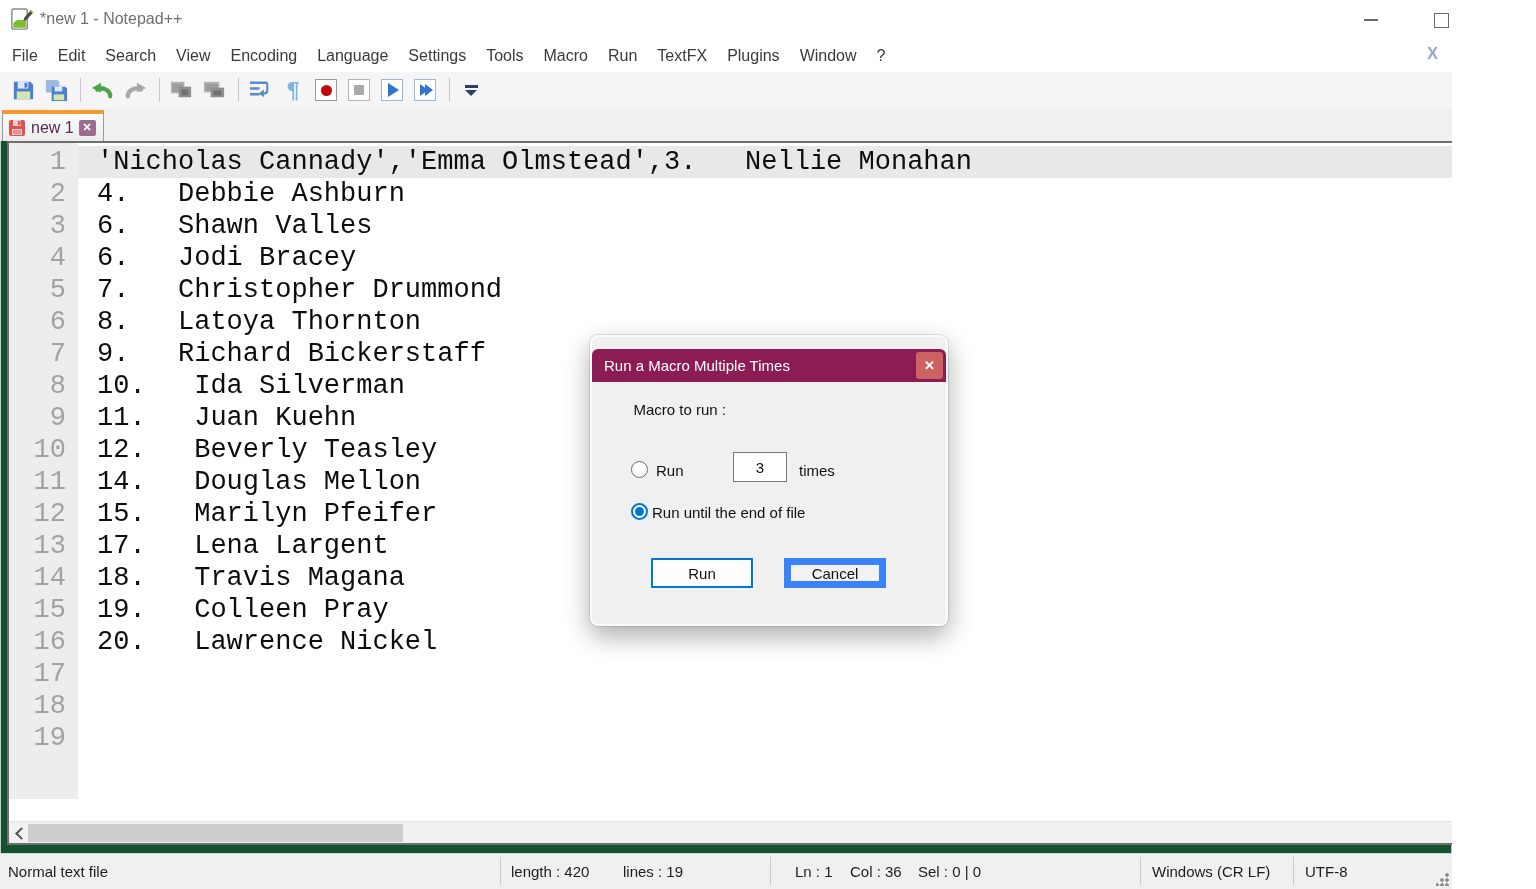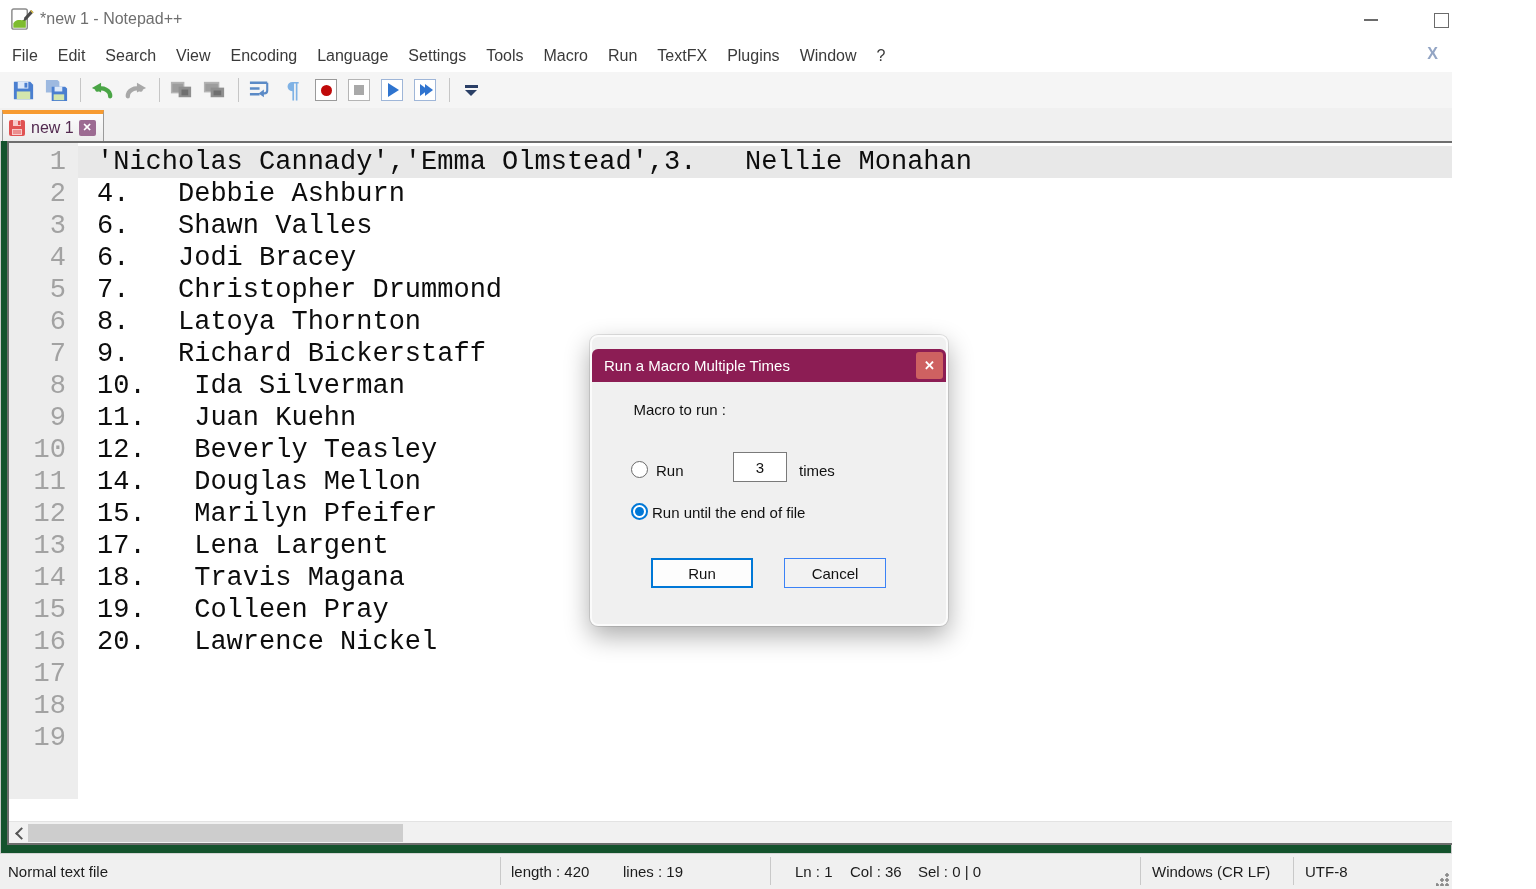--- a/index.html
+++ b/index.html
@@ -81,21 +81,21 @@
     display:flex;align-items:center;font-size:15px;color:#111;padding-left:8px;}
   .combo-chev{position:absolute;right:9px;top:9px;width:8px;height:8px;border-left:1.8px solid #444;border-bottom:1.8px solid #444;transform:rotate(-45deg);}
   .radio{position:absolute;width:17px;height:17px;border-radius:50%;background:#fff;box-sizing:border-box;}
   .radio.off{border:1.5px solid #6a6a6a;}
   .radio.on{border:2px solid #0078d7;display:flex;align-items:center;justify-content:center;}
   .radio-dot{width:9px;height:9px;border-radius:50%;background:#0078d7;}
   .times-input{position:absolute;left:141px;top:115px;width:54px;height:30px;border:1px solid #7a7a7a;background:#fff;box-sizing:border-box;
     display:flex;align-items:center;justify-content:center;font-size:15px;color:#111;}
   .dlg-btn{position:absolute;width:102px;height:30px;box-sizing:border-box;display:flex;align-items:center;justify-content:center;font-size:15px;color:#111;}
   .btn-default{border:2px solid #0078d7;background:#fdfdfd;}
-  .btn-normal{border:1px solid #3b82f6;background:#f2f2f2;}
+  .btn-normal{border:7px solid #3b82f6;background:#f2f2f2;}
 </style>
 </head>
 <body>
 
 <div id="screen">
 
   <div class="artifact" style="left:843px;width:215px;"></div>
   <div class="artifact" style="left:1072px;width:62px;"></div>
 
   <div class="titlebar">

